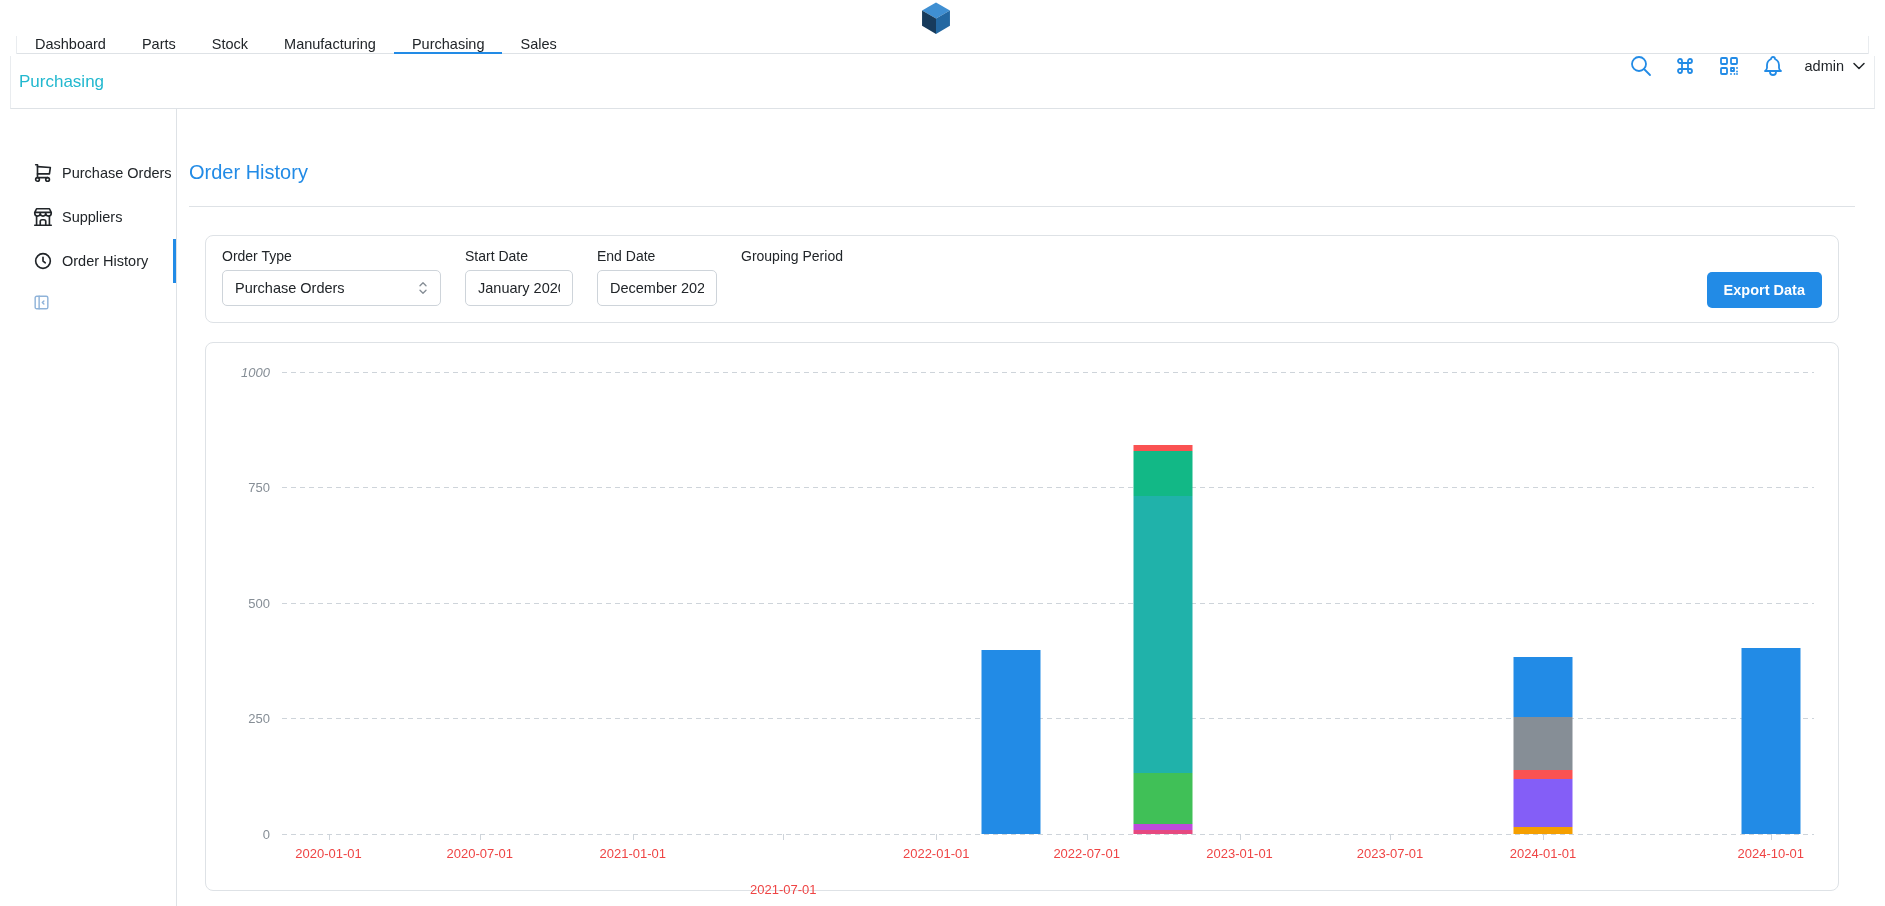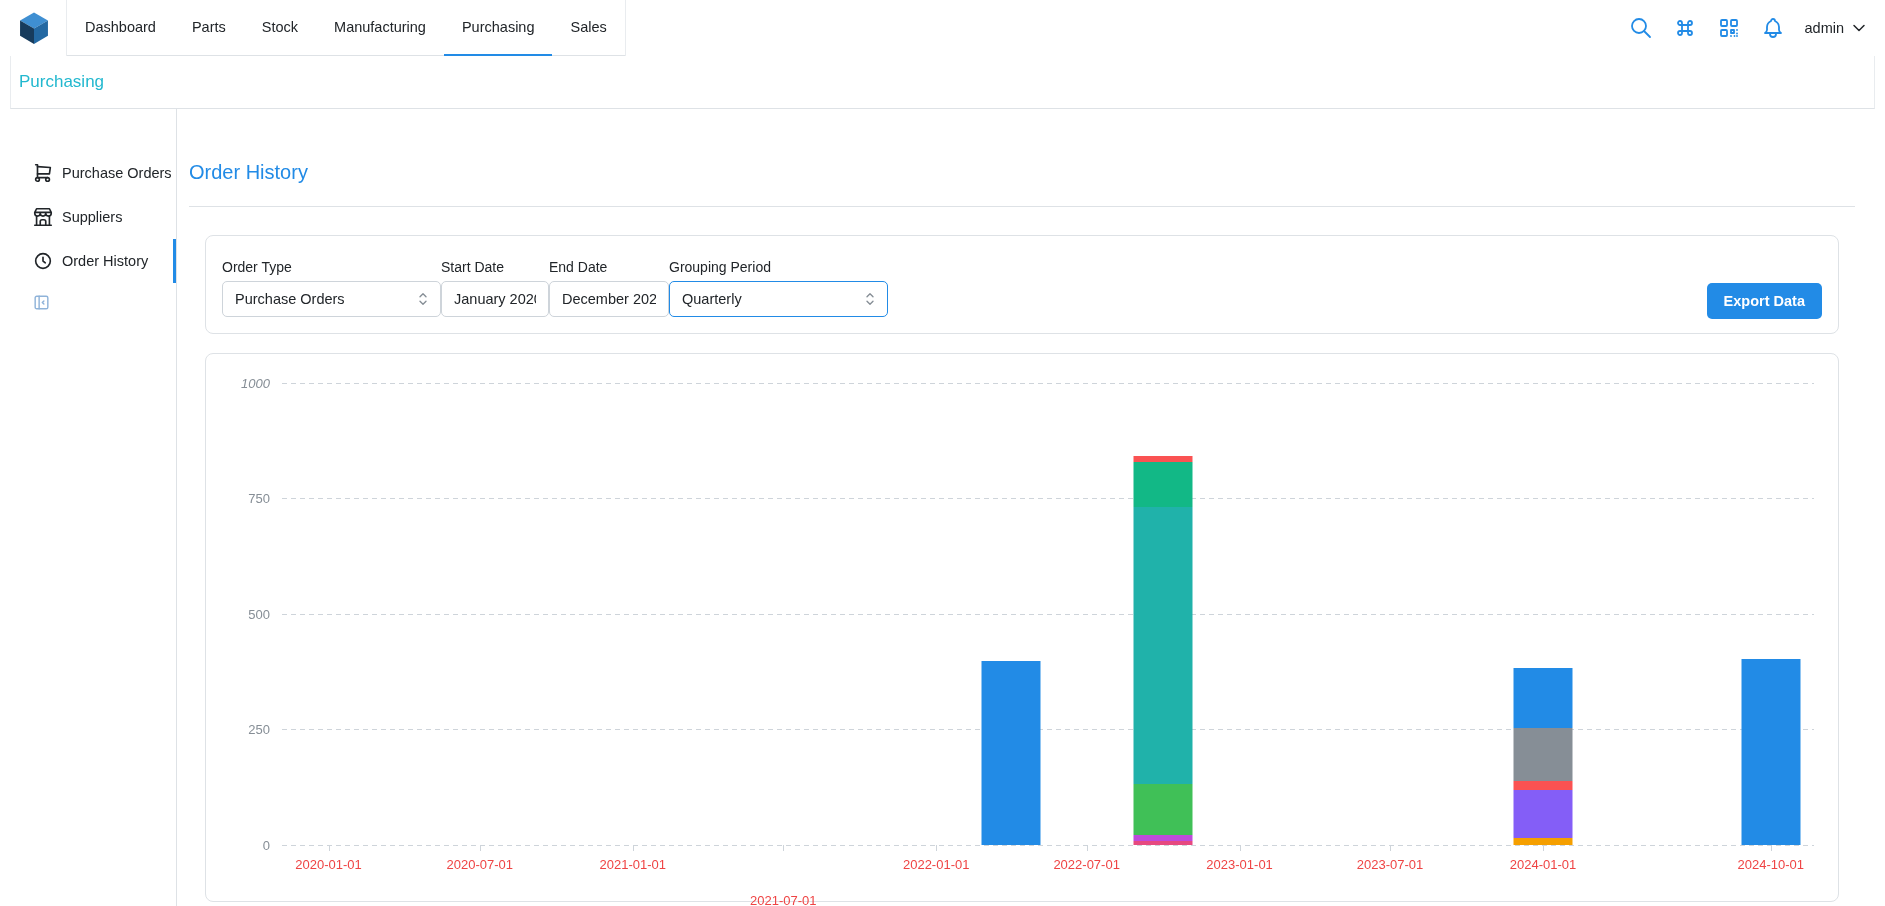--- a/index.html
+++ b/index.html
@@ -5,21 +5,21 @@
   * { box-sizing: border-box; }
   html,body { margin:0; padding:0; }
   body {
     width:1885px; height:906px; overflow:hidden;
     font-family:"Liberation Sans","DejaVu Sans",sans-serif;
     color:#212529; background:#ffffff;
   }
   svg { display:block; width:100%; height:100%; }
 
   
-  .navbar { height:56px; display:flex; align-items:stretch; padding:0 16px; background:#fff; }
+  .navbar { height:56px; display:flex; align-items:stretch; padding:0 16px; background:#fff;flex-direction:column; }
   .logo { width:36px; height:36px; align-self:center; margin-right:14px; cursor:pointer; }
   .tabs { display:flex; align-items:stretch; border-left:1px solid #e9ecef; border-right:1px solid #e9ecef;
           box-shadow: inset 0 -1px 0 #dee2e6; }
   .tab { display:flex; align-items:center; padding:0 18px; font-size:14.5px; cursor:pointer;
          border-bottom:2px solid transparent; }
   .tab.active { border-bottom-color:#228be6; }
   .nav-right { margin-left:auto; display:flex; align-items:center; gap:20px; }
   #nav-actions { display:contents; }
   .nav-icon { width:24px; height:24px; color:#228be6; cursor:pointer; flex:none; }
   .user-menu { display:flex; align-items:center; gap:5px; cursor:pointer; font-size:14.5px; }
@@ -38,21 +38,21 @@
   .sidebar-item.active { box-shadow: inset -3px 0 0 #228be6; }
   .s-icon { width:22px; height:22px; flex:none; color:#212529; }
   .collapse-btn { display:block; width:19px; height:19px; margin:10px 0 0 32px; color:#8fb3d9; cursor:pointer; }
 
   .content { flex:1; min-width:0; padding:0 30px 0 12px; }
   .page-title { margin:0; padding-top:52px; font-size:20px; font-weight:500; color:#228be6; }
   .divider { border:none; border-top:1px solid #dee2e6; margin:22px 0 0; }
 
   
   .filter-card { margin:28px 16px 0; border:1px solid #dee2e6; border-radius:8px;
-                 padding:23px 16px 14px; display:flex; gap:0; background:#fff; }
+                 padding:12px 16px 14px; display:flex; gap:24px; background:#fff; }
   .field label { display:block; font-size:14px; font-weight:500; margin-bottom:6px; }
   .control { height:36px; border:1px solid #ced4da; border-radius:5px; background:#fff;
              font-size:14.5px; color:#212529; font-family:inherit; }
   input.control { padding:0 12px; outline:none; }
   .select { display:flex; align-items:center; justify-content:space-between; padding:0 8px 0 12px; cursor:pointer; }
   .select.focused { border:1.5px solid #228be6; }
   .selector-icon { width:18px; height:18px; color:#868e96; flex:none; }
   .w-lg { width:219px; } .w-sm { width:108px; } .w-md { width:120px; }
   .export-btn { margin-left:auto; margin-top:24px; height:36px; padding:0 17px; border:none; border-radius:5px;
                 background:#228be6; color:#fff; font-size:14.5px; font-weight:600; font-family:inherit; cursor:pointer; }
@@ -212,29 +212,20 @@
       <div class="field">
         <label>Start Date</label>
         <input class="control w-sm" value="January 2020" style="">
       </div>
       <div class="field">
         <label>End Date</label>
         <input class="control w-md" value="December 2024" style="">
       </div>
       <div class="field">
         <label>Grouping Period</label>
-        <div class="control select focused w-lg">
-          <span>Quarterly</span>
-          <span class="selector-icon">
-              <svg viewBox="0 0 24 24" fill="none" stroke="currentColor" stroke-width="1.8" stroke-linecap="round" stroke-linejoin="round">
-                <path d="M8 9l4-4 4 4"></path>
-                <path d="M8 15l4 4 4-4"></path>
-              </svg>
-            </span>
-        </div>
       </div>
       <button class="export-btn">Export Data</button>
     </section>
 
     <section class="chart-card">
       <div class="plot" id="plot">
           <div class="gridline" style="top: 100%;"></div>
           <span class="ytick" style="top: 100%;">0</span>
           <div class="gridline" style="top: 75.2475%;"></div>
           <span class="ytick" style="top: 75.2475%;">250</span>

